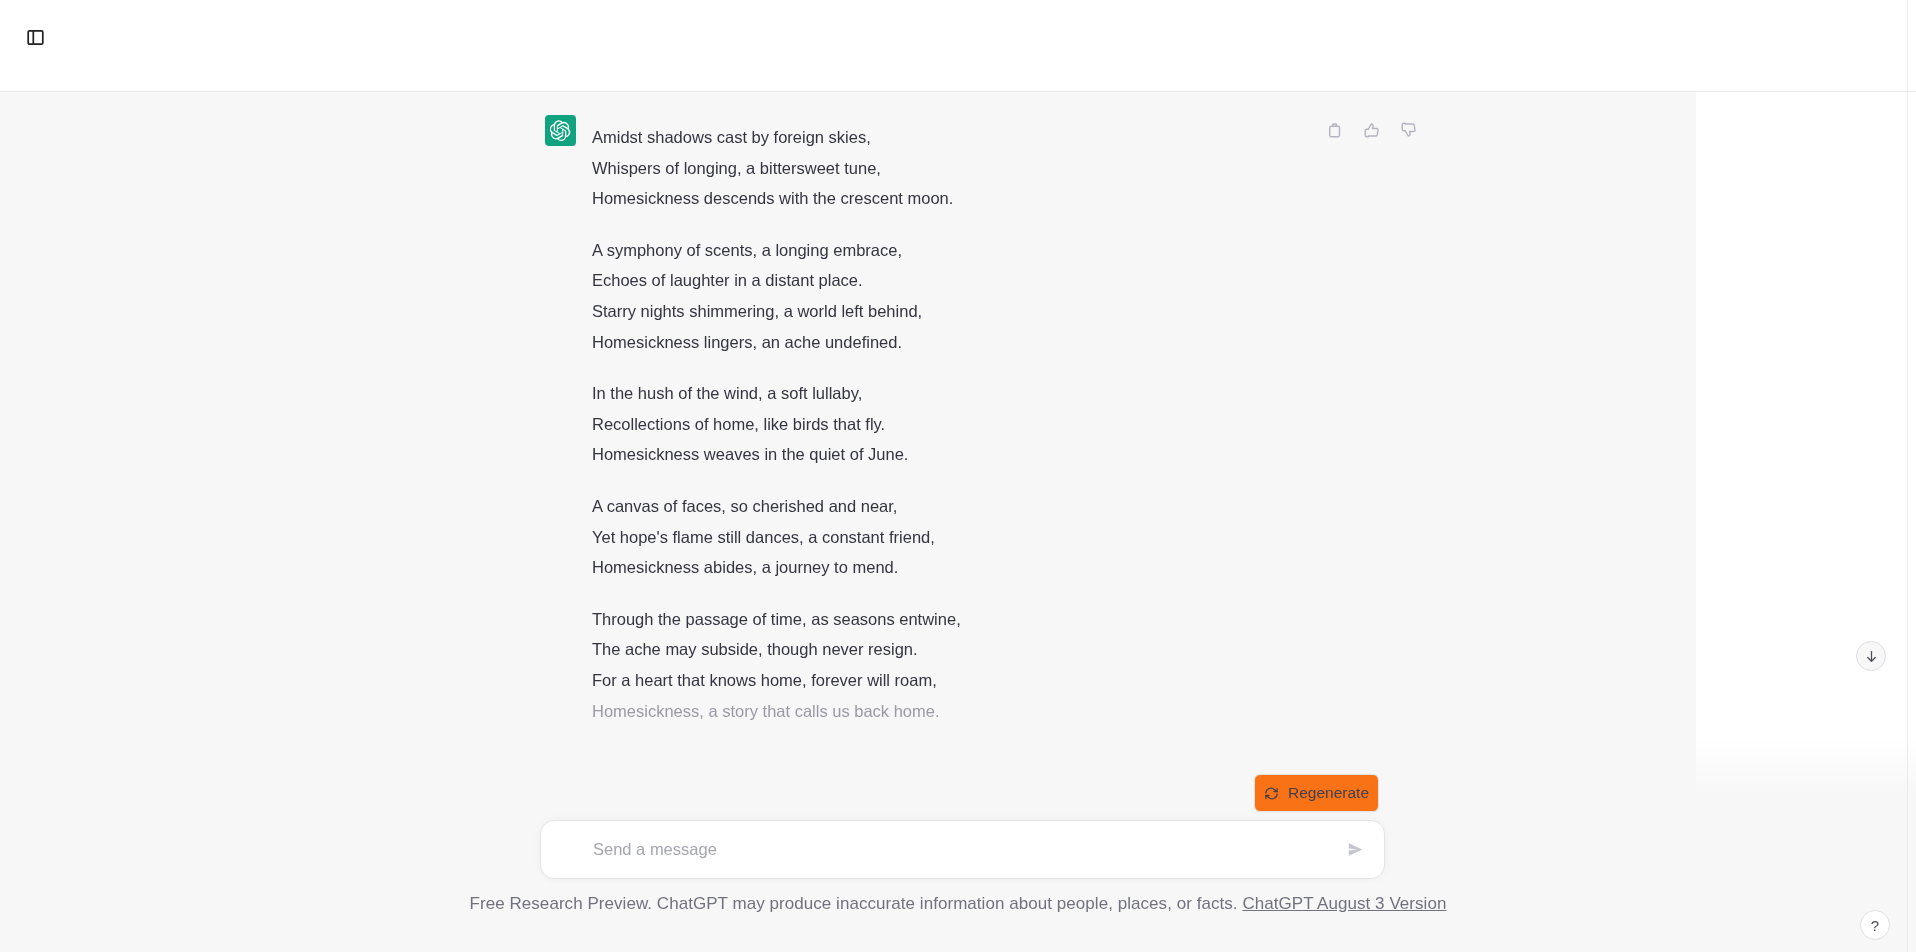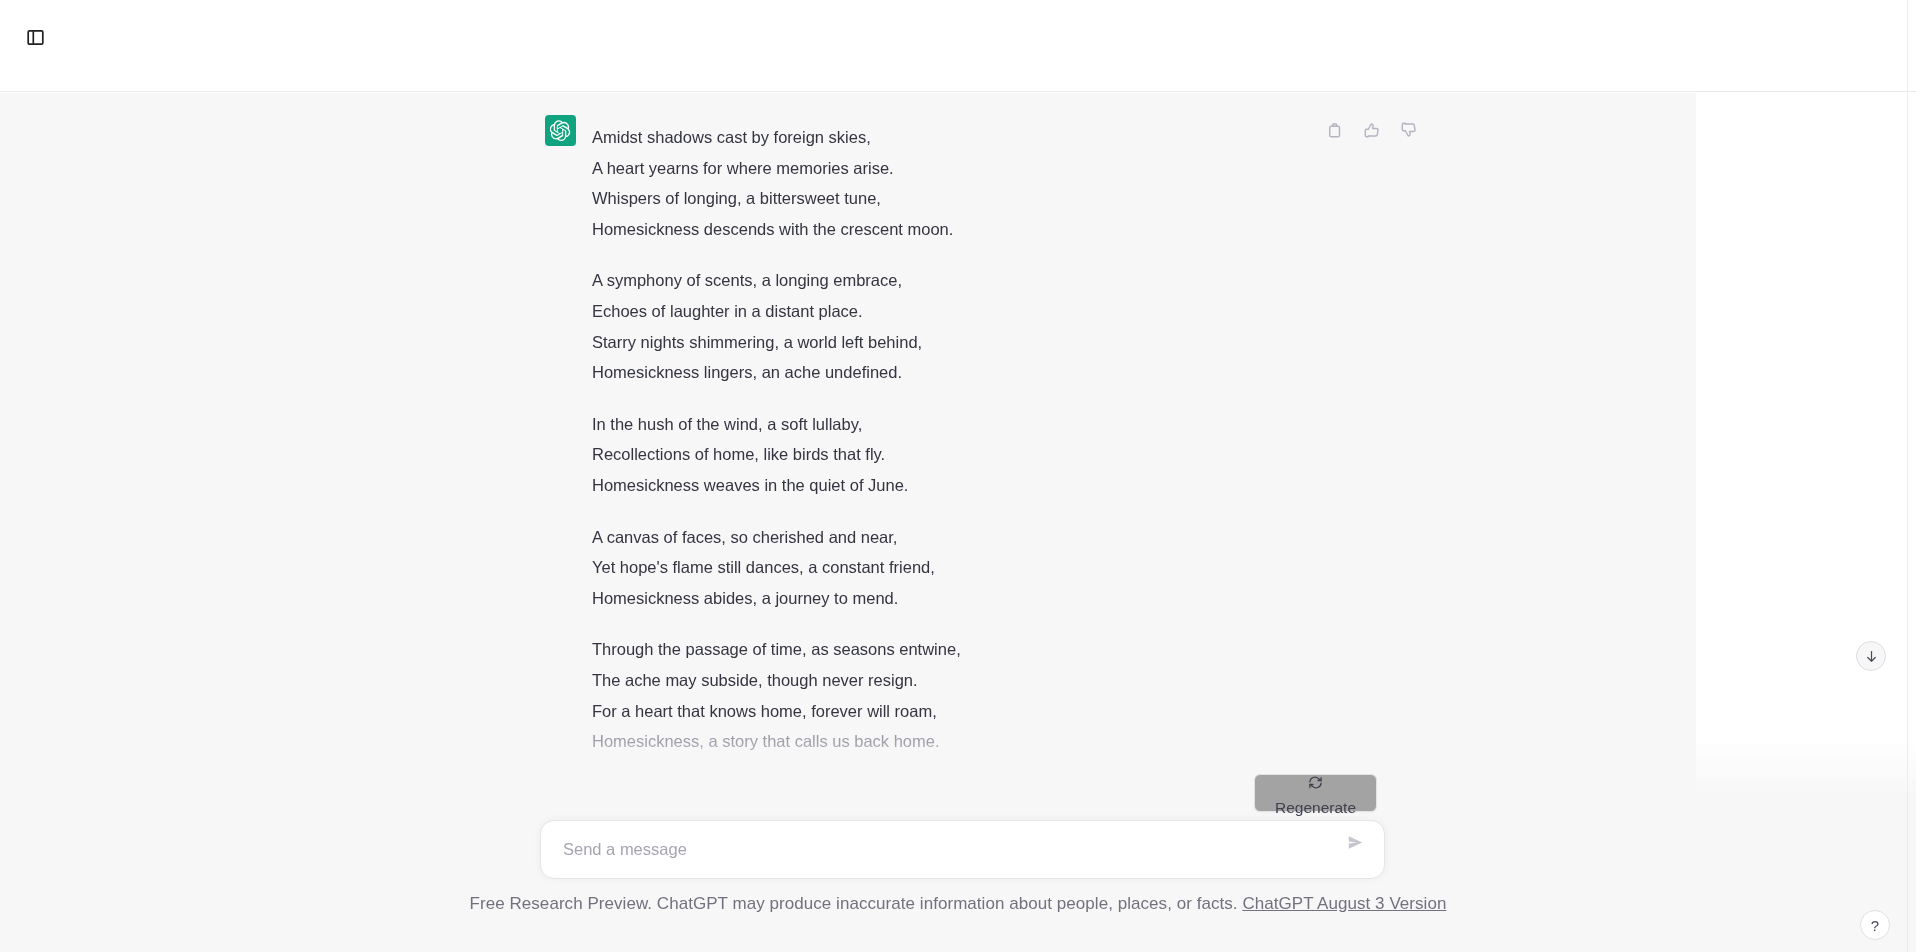--- a/index.html
+++ b/index.html
@@ -165,48 +165,48 @@
     height: 160px;
     background: #f7f7f8;
     z-index: 4;
   }
 
   .regenerate-btn {
     position: absolute;
     left: 1254px;
     top: -18px;
     height: 38px;
-    padding: 0 20px;
+    padding: 0 9px;
     display: flex;
     align-items: center;
     gap: 9px;
-    background: #a3a3a3;
+    background: #f97316;
     border: 1px solid #e3e3e6;
     border-radius: 6px;
     color: #40414f;
     font-size: 15.5px;
     font-family: "Liberation Sans", sans-serif;
     cursor: pointer;
     box-shadow: 0 1px 2px rgba(0,0,0,0.03);
-    flex-direction: column;
   }
   .regenerate-btn svg { display: block; color: #40414f; }
 
   .composer {
     position: absolute;
     left: 540px;
     top: 28px;
     width: 845px;
     height: 59px;
     background: #ffffff;
     border: 1px solid #e5e5e8;
     border-radius: 14px;
     box-shadow: 0 0 10px rgba(0,0,0,0.045);
     display: flex;
-    align-items: flex-start;
+    align-items: center;
+    padding-left: 30px;
   }
 
   .composer-input {
     flex: 1;
     height: 100%;
     border: none;
     outline: none;
     background: transparent;
     padding: 0 22px;
     font-size: 16.5px;
@@ -338,21 +338,20 @@
       <div class="avatar-bot">
         <svg width="21" height="21" viewBox="0 0 24 24" fill="#ffffff" xmlns="http://www.w3.org/2000/svg">
           <path d="M21.55 10.02a5.9 5.9 0 0 0-.5-4.84 5.94 5.94 0 0 0-6.42-2.86A5.9 5.9 0 0 0 10.2.33a5.95 5.95 0 0 0-5.67 4.12 5.9 5.9 0 0 0-3.94 2.86 5.95 5.95 0 0 0 .73 6.98 5.9 5.9 0 0 0 .5 4.84 5.94 5.94 0 0 0 6.42 2.86 5.9 5.9 0 0 0 4.43 1.99 5.95 5.95 0 0 0 5.68-4.13 5.9 5.9 0 0 0 3.94-2.86 5.95 5.95 0 0 0-.74-6.97Zm-8.88 12.42a4.4 4.4 0 0 1-2.83-1.03l.14-.08 4.7-2.72a.77.77 0 0 0 .38-.67v-6.63l1.99 1.15c.02 0 .03.02.04.05v5.5a4.43 4.43 0 0 1-4.42 4.43ZM3.16 18.38a4.4 4.4 0 0 1-.53-2.97l.14.09 4.7 2.71c.24.14.53.14.76 0l5.74-3.31v2.29a.07.07 0 0 1-.3.06l-4.75 2.74a4.43 4.43 0 0 1-6.04-1.61ZM1.92 8.1a4.4 4.4 0 0 1 2.3-1.94v5.6c0 .27.15.53.38.66l5.72 3.3-1.99 1.15a.07.07 0 0 1-.07 0L3.56 14.1a4.43 4.43 0 0 1-1.63-6.04Zm16.32 3.8-5.73-3.34 1.98-1.14c.02-.2.05-.2.07 0l4.75 2.74a4.42 4.42 0 0 1-.67 7.98v-5.6a.78.78 0 0 0-.4-.64Zm1.98-2.98-.14-.08-4.69-2.73a.77.77 0 0 0-.77 0L8.88 9.4V7.11c0-.03 0-.5.03-.06l4.75-2.74a4.42 4.42 0 0 1 6.56 4.58ZM7.8 12.99 5.8 11.85a.08.08 0 0 1-.04-.06V6.3a4.42 4.42 0 0 1 7.25-3.4l-.14.08-4.7 2.72a.77.77 0 0 0-.38.66v6.62Zm1.08-2.33L11.44 9.2l2.56 1.48v2.95l-2.56 1.48-2.56-1.48v-2.96Z"></path>
         </svg>
       </div>
     </div>
 
     <div class="poem" style="top:29px;">
       <div class="stanza">
         <div class="line">Amidst shadows cast by foreign skies,</div>
-        <div class="line">A heart yearns for where memories arise.</div>
         <div class="line">Whispers of longing, a bittersweet tune,</div>
         <div class="line">Homesickness descends with the crescent moon.</div>
       </div>
       <div class="stanza">
         <div class="line">A symphony of scents, a longing embrace,</div>
         <div class="line">Echoes of laughter in a distant place.</div>
         <div class="line">Starry nights shimmering, a world left behind,</div>
         <div class="line">Homesickness lingers, an ache undefined.</div>
       </div>
       <div class="stanza">

